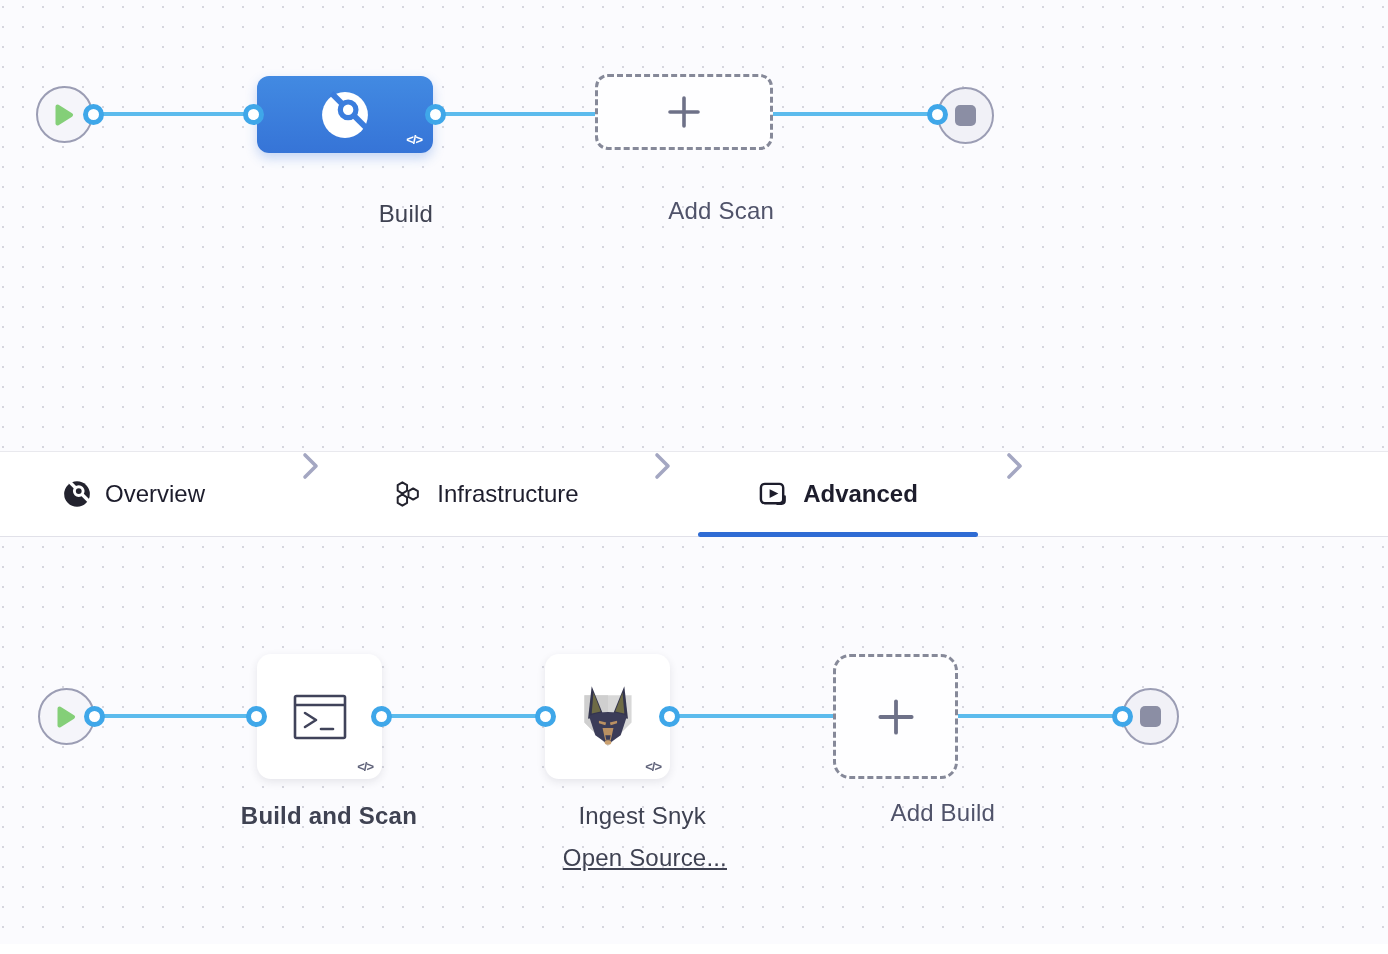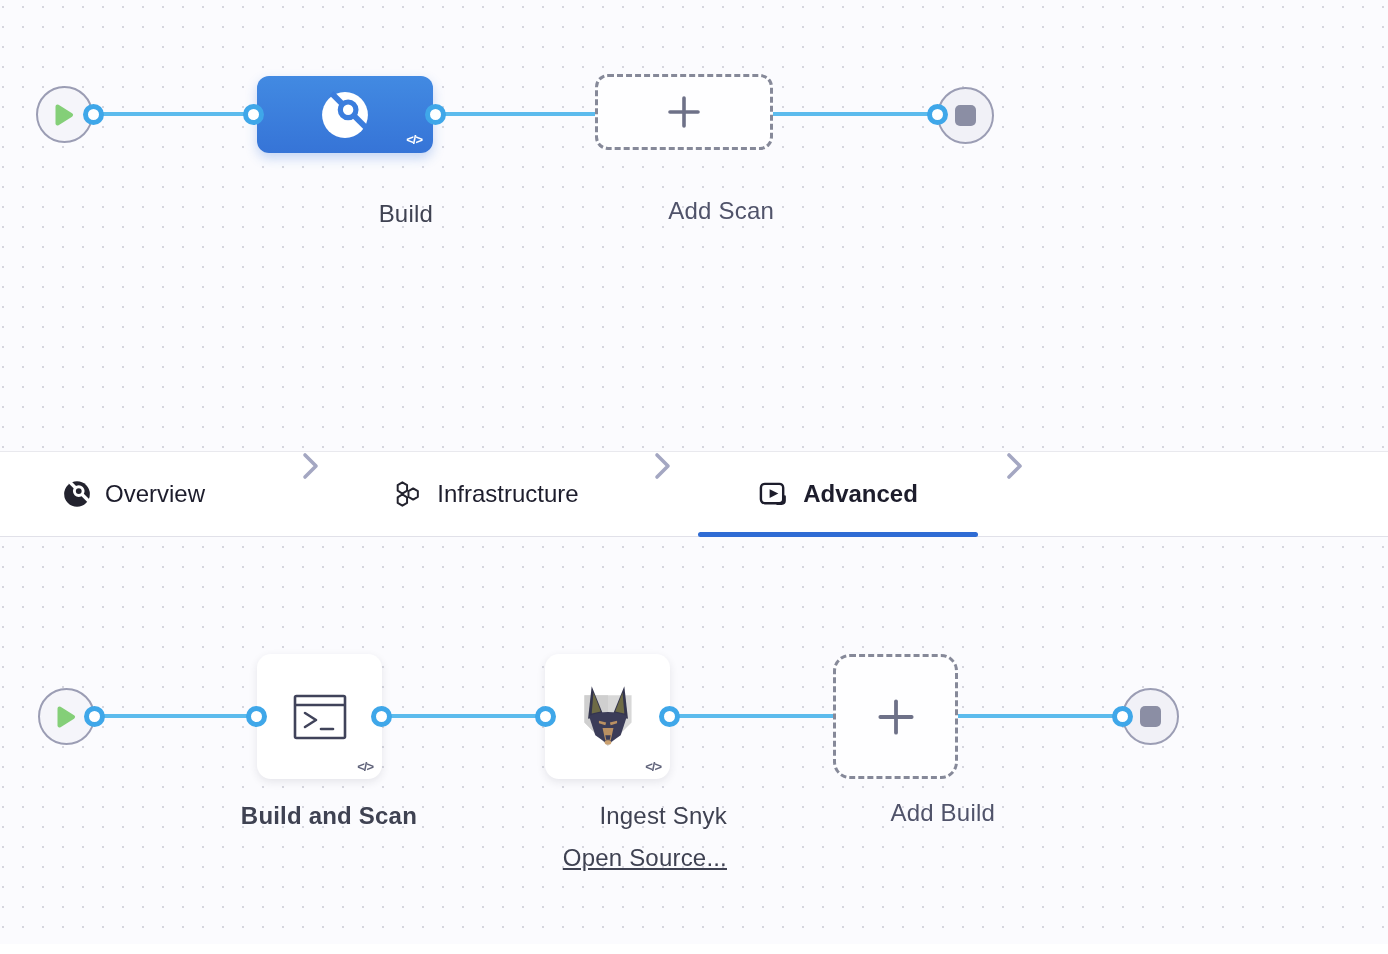--- a/index.html
+++ b/index.html
@@ -66,21 +66,21 @@
   .card-snyk { left:545px; }
 
   
   .node-label {
     position:absolute; text-align:right;
     font-size:24px; color:#3f4252; letter-spacing:.2px;
   }
   .lbl-build     { left:257px; top:200px; width:176px; }
   .lbl-add-stage { left:594px; top:197px; width:180px; color:#50536a; }
   .lbl-build-scan{ left:217px; top:802px; width:200px;font-weight:bold; }
-  .lbl-snyk-1    { left:487px; top:802px; width:240px; }
+  .lbl-snyk-1    { left:466px; top:802px; width:240px; }
   .lbl-snyk-2    { left:487px; top:844px; width:240px;text-decoration:underline; }
   .lbl-add-step  { left:795px; top:799px; width:200px; color:#50536a; }
 
   
   .tabbar {
     position:absolute; left:0; top:411px; width:1388px; height:86px;
     background:#ffffff;
     border-top:1px solid #e9e9ee; border-bottom:1px solid #e1e1e9;
     display:flex; align-items:flex-start;margin-top:40px;
   }

